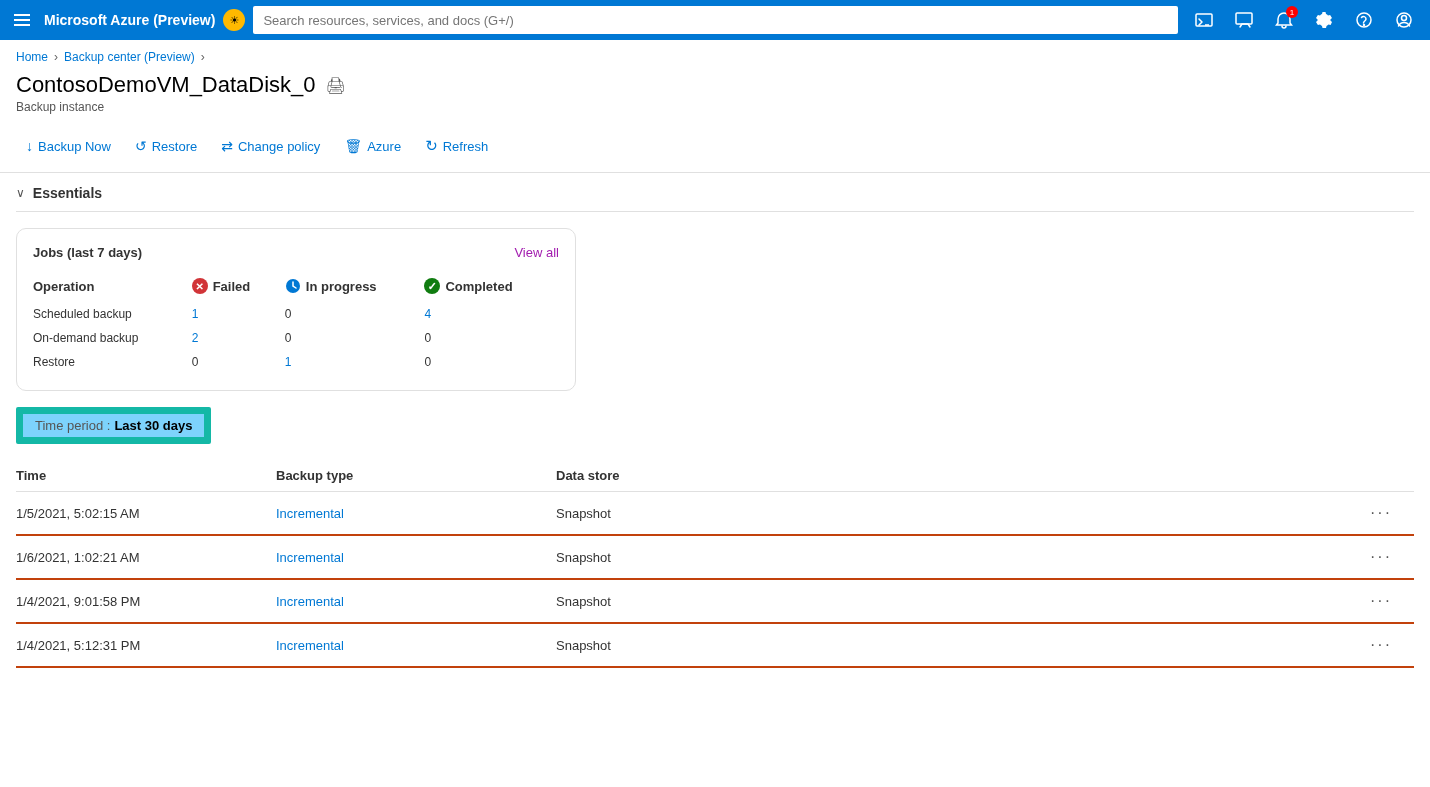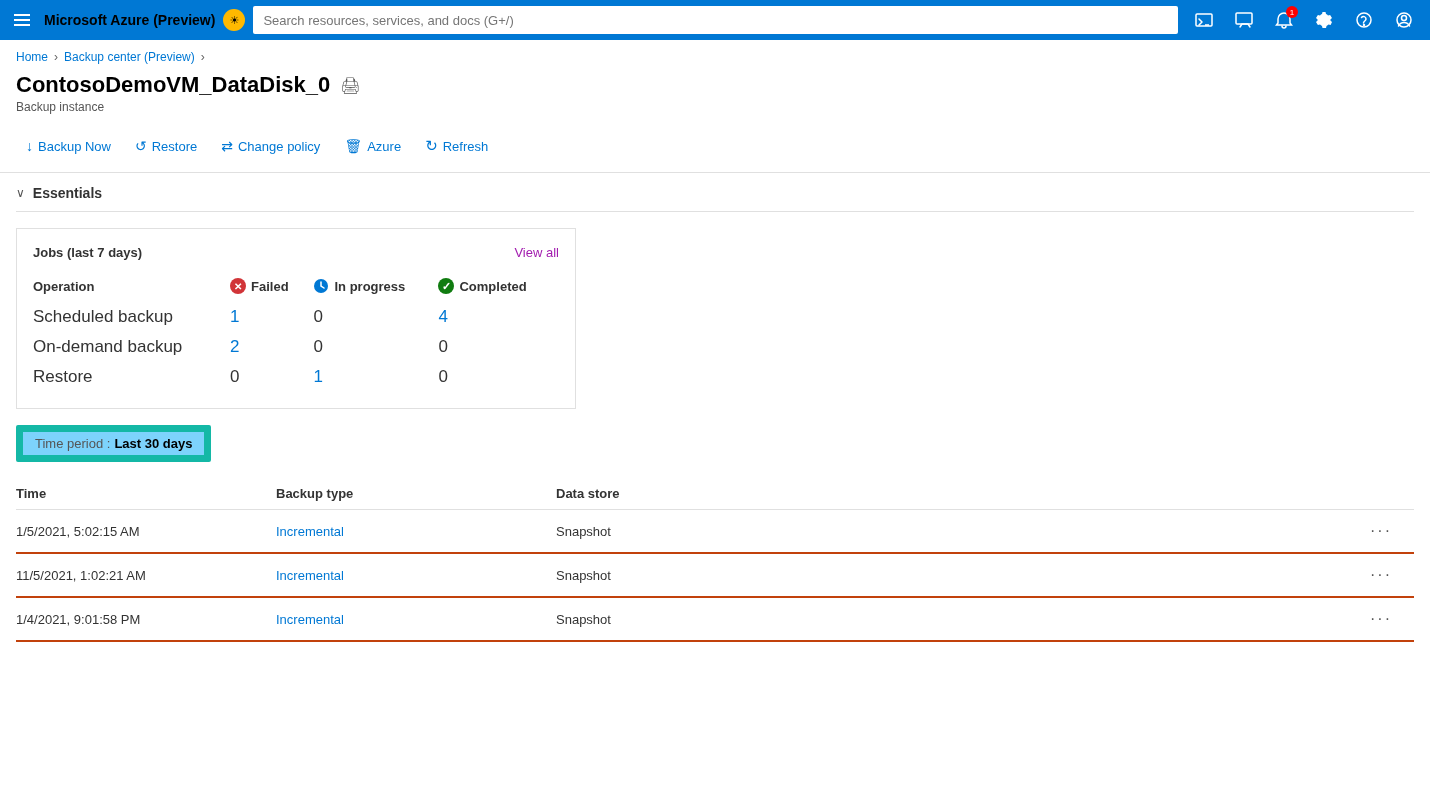--- a/index.html
+++ b/index.html
@@ -14,21 +14,21 @@
       padding: 0 8px;
       gap: 8px;
       color: #fff;
     }
     .topbar-menu-icon {
       width: 28px; height: 28px;
       display: flex; align-items: center; justify-content: center;
       cursor: pointer; flex-shrink: 0;
     }
     .topbar-title {
-      font-size: 14px; font-weight: 600; color: #000000; white-space: nowrap;
+      font-size: 14px; font-weight: 600; color: #ffffff; white-space: nowrap;
     }
     .topbar-badge {
       background: #ffb900; border-radius: 50%; width: 22px; height: 22px;
       display: flex; align-items: center; justify-content: center; font-size: 11px; color: #000;
       flex-shrink: 0;
     }
     .topbar-search {
       flex: 1;
       background: #fff;
       border: none;
@@ -66,21 +66,21 @@
 
     
     .page-header {
       padding: 4px 16px 10px;
       display: flex; align-items: flex-start; flex-direction: column;
     }
     .page-title-row {
       display: flex; align-items: center; gap: 10px;
     }
     .page-title {
-      font-size: 22px; font-weight: 700; color: #000;
+      font-size: 22px; font-weight: 400; color: #000;
     }
     .page-subtitle {
       font-size: 12px; color: #555; margin-top: 2px;
     }
     .print-icon {
       font-size: 16px; color: #555; cursor: pointer;
     }
 
     
     .toolbar {
@@ -108,40 +108,40 @@
       padding: 12px 0 10px;
       cursor: pointer;
       border-bottom: 1px solid #e0e0e0;
     }
     .essentials-toggle { font-size: 12px; color: #555; }
     .essentials-label { font-size: 14px; font-weight: 600; }
 
     
     .jobs-card {
       border: 1px solid #e0e0e0;
-      border-radius: 0;
+      border-radius: 10px;
       margin: 16px 0;
       padding: 16px;
       max-width: 560px;
     }
     .jobs-card-header {
       display: flex; align-items: center; justify-content: space-between;
       margin-bottom: 12px;
     }
     .jobs-card-title { font-size: 13px; font-weight: 600; }
     .view-all-link { color: #a21caf; text-decoration: none; font-size: 13px; cursor: pointer; }
 
     .jobs-table { width: 100%; border-collapse: collapse; }
     .jobs-table th {
       text-align: left; padding: 6px 8px 8px 0;
       font-weight: 600; font-size: 13px;
     }
     .jobs-table td {
       padding: 5px 8px 5px 0;
-      font-size: 17px;
+      font-size: 12px;
     }
     .jobs-table .col-status {
       display: flex; align-items: center; gap: 5px;
     }
     .status-icon-failed {
       width: 16px; height: 16px; background: #d13438; border-radius: 50%;
       display: inline-flex; align-items: center; justify-content: center;
       color: #fff; font-size: 10px; font-weight: 700; flex-shrink: 0;
     }
     .status-icon-completed {
@@ -370,27 +370,33 @@
       </tr>
     </thead>
     <tbody id="rp-tbody">
     <tr>
           <td class="col-time">1/5/2021, 5:02:15 AM</td>
           <td class="col-btype link">Incremental</td>
           <td class="col-dstore">Snapshot</td>
           <td class="col-actions"><button class="ellipsis-btn">···</button></td>
         </tr>
         <tr>
-          <td class="col-time">11/5/2021, 1:02:21 AM</td>
+          <td class="col-time">1/6/2021, 1:02:21 AM</td>
           <td class="col-btype link">Incremental</td>
           <td class="col-dstore">Snapshot</td>
           <td class="col-actions"><button class="ellipsis-btn">···</button></td>
         </tr>
         <tr>
           <td class="col-time">1/4/2021, 9:01:58 PM</td>
           <td class="col-btype link">Incremental</td>
           <td class="col-dstore">Snapshot</td>
           <td class="col-actions"><button class="ellipsis-btn">···</button></td>
         </tr>
+        <tr>
+          <td class="col-time">1/4/2021, 5:12:31 PM</td>
+          <td class="col-btype link">Incremental</td>
+          <td class="col-dstore">Snapshot</td>
+          <td class="col-actions"><button class="ellipsis-btn">···</button></td>
+        </tr>
       </tbody>
   </table>
 
 </div>
 
 </body></html>

